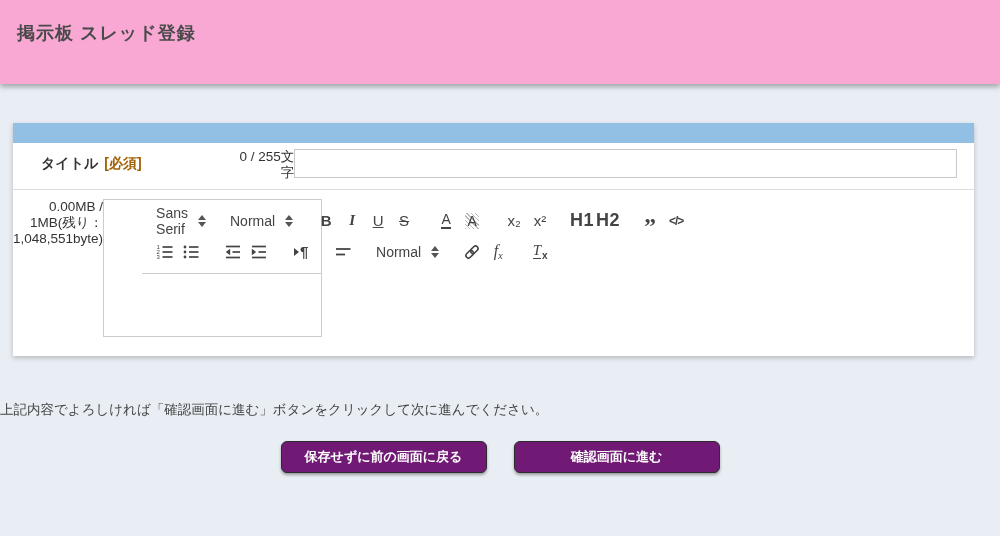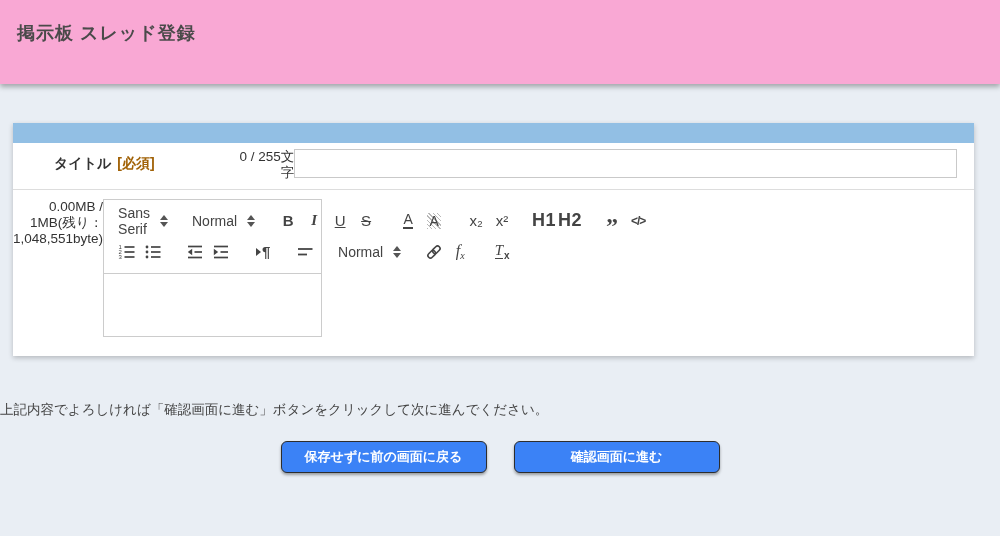--- a/index.html
+++ b/index.html
@@ -21,39 +21,39 @@
     width:961px; margin:39px 0 0 13px; background:#fff;
     box-shadow:0 2px 5px rgba(0,0,0,0.22);
   }
   .accent-bar { height:20px; background:#92bfe4; }
   .form-row {
     display:grid; grid-template-columns:219px 1fr;
     padding-right:17px;
   }
   .form-row + .form-row { border-top:1px solid #ddd; }
   .row-label {
-    display:flex; align-items:center; padding-left:41px;
+    display:flex; align-items:center; padding-left:28px;
     font-size:14px; font-weight:bold; color:#333;
   }
   .row-label .required { color:#a16207; margin-left:6px; }
   .row-field { display:flex; flex-direction:row; }
   .counter {
     text-align:right; font-size:13.5px; color:#333; height:16px; line-height:16px;
   }
   .title-row { padding-top:6px; padding-bottom:11px; }
   .title-row .counter { margin-bottom:6px; }
   .title-input {
     width:100%; height:29px; border:1px solid #c9c9c9; background:#fff;
     font-size:14px; padding:0 8px; outline:none;
   }
   .desc-row { padding-top:9px; padding-bottom:19px; }
   .desc-row .counter { margin-bottom:11px; }
 
   
-  .editor { border:1px solid #ccc; width:100%; }
+  .editor { border:1px solid #ccc; width:100%;padding-left:38px; }
   .toolbar { padding:5px 10px 6px 10px; border-bottom:1px solid #ccc; }
   .tb-row { display:flex; align-items:center; height:31px; }
   .tb-btn {
     width:26px; height:24px; display:inline-flex; align-items:center; justify-content:center;
     background:none; border:none; cursor:pointer; color:#444; padding:0;
     font-family:"Liberation Sans","DejaVu Sans",sans-serif;
   }
   .grp { margin-right:16px; display:inline-flex; align-items:center; }
   .picker {
     display:inline-flex; align-items:center; cursor:pointer;
@@ -85,21 +85,21 @@
   .g-fx { font-family:"Liberation Serif","DejaVu Serif",serif; font-style:italic; font-size:16px;text-align:center; }
   .g-fx .sub { font-size:10px; vertical-align:-3px; }
   .g-tx { font-family:"Liberation Serif","DejaVu Serif",serif; font-style:italic; font-size:15px; border-bottom:1.5px solid #444; }
   .g-tx-x { font-size:10px; font-weight:bold; vertical-align:-4px; margin-left:1px; }
   .editor-content { height:62px; background:#fff; cursor:text; }
 
   
   .instruction { margin-top:45px; font-size:13.5px; color:#444; }
   .button-row { margin-top:22px; display:flex; justify-content:center; gap:27px; }
   .action-btn {
-    min-width:206px; height:32px; background:#3b82f6; color:#fff;
+    min-width:206px; height:32px; background:#701a75; color:#fff;
     border:1px solid #2d2d2d; border-radius:6px;
     font-size:13px; font-weight:bold; cursor:pointer;
     box-shadow:0 2px 3px rgba(0,0,0,0.35);
     font-family:"Liberation Sans","DejaVu Sans",sans-serif;
   }
 </style>
 </head>
 <body>
 
 <header class="page-header">

